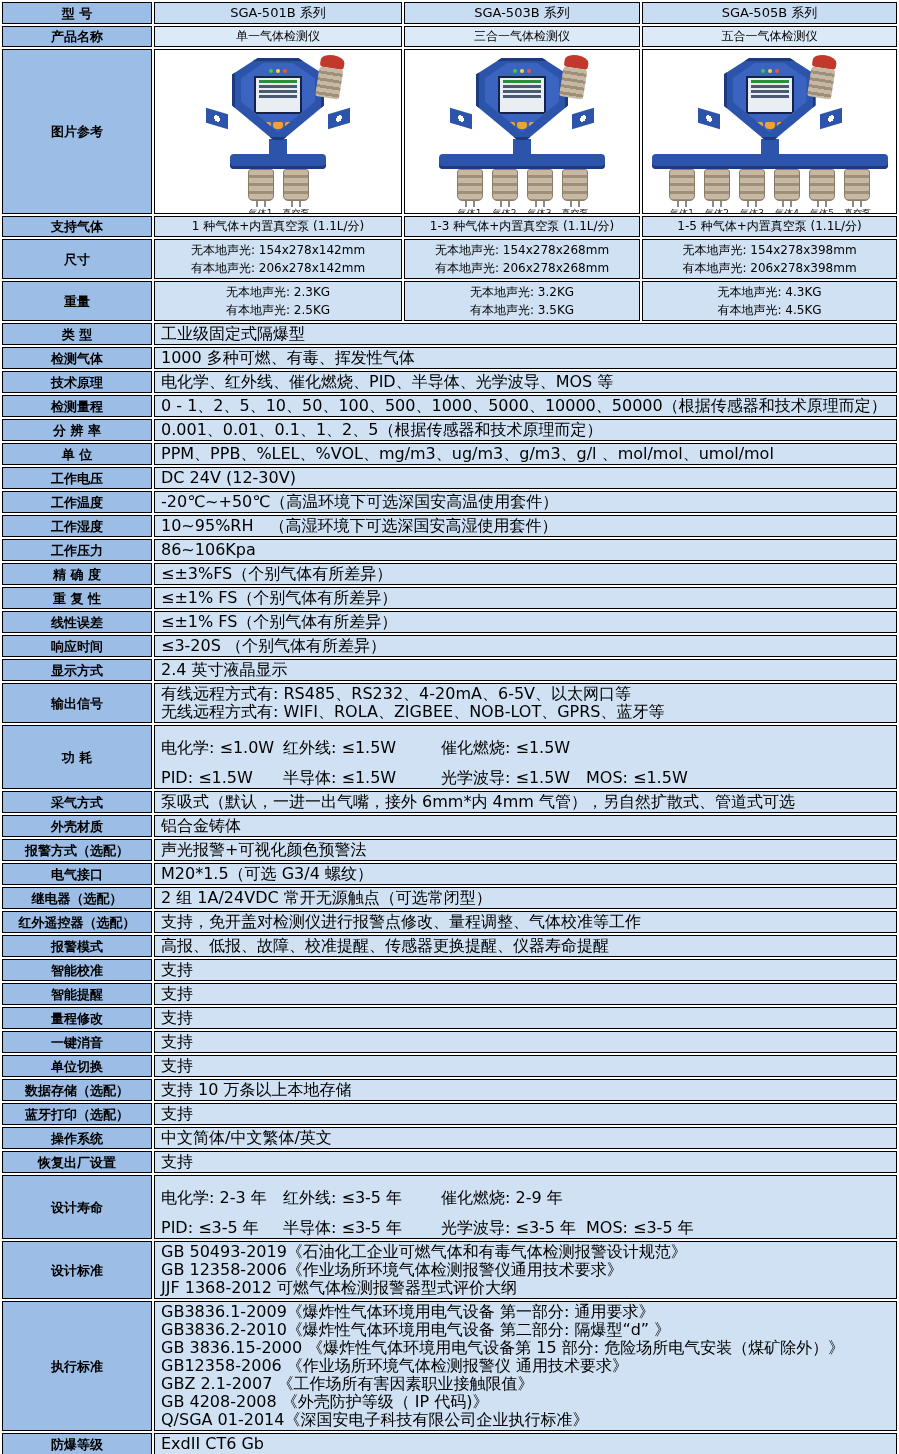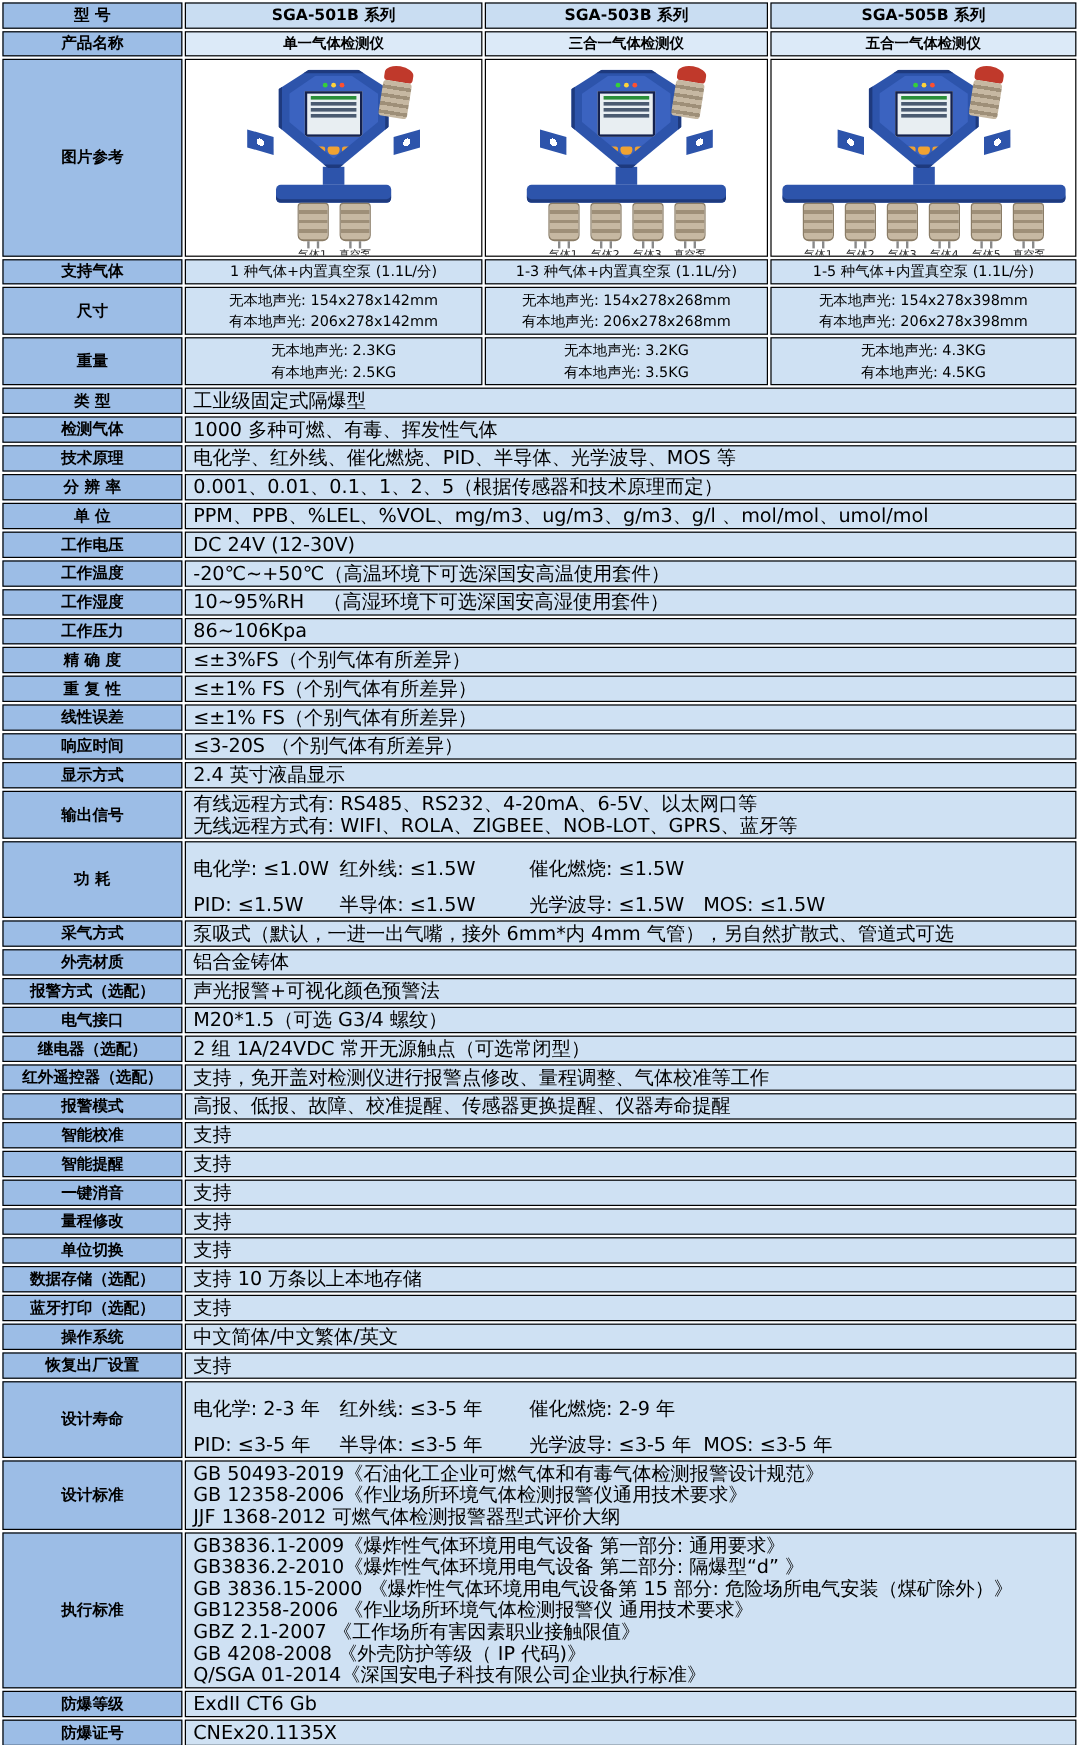--- a/index.html
+++ b/index.html
@@ -9,22 +9,22 @@
     --btn-orange:#f0a232;
   }
   html,body{margin:0;padding:0;background:#ffffff;}
   body{width:899px;font-family:"DejaVu Sans","Liberation Sans",sans-serif;color:#000;}
   table{border-collapse:separate;border-spacing:2px;width:899px;table-layout:fixed;}
   td{border:1px solid var(--border);vertical-align:middle;overflow:hidden;}
   .lbl{background:var(--label-bg);font-weight:bold;text-align:center;font-size:13px;padding:0 2px;line-height:15px;margin-left:12px;}
   .val{background:var(--cell-bg);font-size:16px;text-align:left;padding:1px 6px;}
   .cval{background:var(--cell-bg);font-size:12px;text-align:center;padding:1px 4px;}
   .vline{line-height:18px;white-space:nowrap;}
-  .hdr1{background:var(--hdr1-bg);font-weight:bold;font-size:13px;}
-  .hdr2{background:var(--hdr2-bg);font-weight:bold;}
+  .hdr1{background:var(--hdr1-bg);font-weight:normal;font-size:13px;}
+  .hdr2{background:var(--hdr2-bg);}
   .img-cell{background:#ffffff;vertical-align:bottom;padding:2px 0 3px 0;height:158px;}
   .seg{display:inline-block;}
   .seg:nth-child(1){width:122px;}
   .seg:nth-child(2){width:158px;}
   .seg:nth-child(3){width:145px;margin-top:12px;}
 
   
   .device{position:relative;height:152px;}
   .dev-head{position:relative;width:180px;margin:0 auto;height:82px;}
   .shield{position:absolute;left:50%;top:0;transform:translateX(-50%);width:92px;height:82px;
@@ -336,20 +336,26 @@
           <div class="vline">1000 多种可燃、有毒、挥发性气体</div>
         </td>
       </tr>
       <tr>
         <td class="lbl">技术原理</td>
         <td class="val" colspan="3">
           <div class="vline">电化学、红外线、催化燃烧、PID、半导体、光学波导、MOS 等</div>
         </td>
       </tr>
       <tr>
+        <td class="lbl">检测量程</td>
+        <td class="val" colspan="3">
+          <div class="vline">0 - 1、2、5、10、50、100、500、1000、5000、10000、50000（根据传感器和技术原理而定）</div>
+        </td>
+      </tr>
+      <tr>
         <td class="lbl">分 辨 率</td>
         <td class="val" colspan="3">
           <div class="vline">0.001、0.01、0.1、1、2、5（根据传感器和技术原理而定）</div>
         </td>
       </tr>
       <tr>
         <td class="lbl">单    位</td>
         <td class="val" colspan="3">
           <div class="vline">PPM、PPB、%LEL、%VOL、mg/m3、ug/m3、g/m3、g/l 、mol/mol、umol/mol</div>
         </td>
@@ -470,27 +476,27 @@
           <div class="vline">支持</div>
         </td>
       </tr>
       <tr>
         <td class="lbl">智能提醒</td>
         <td class="val" colspan="3">
           <div class="vline">支持</div>
         </td>
       </tr>
       <tr>
+        <td class="lbl">量程修改</td>
+        <td class="val" colspan="3">
+          <div class="vline">支持</div>
+        </td>
+      </tr>
+      <tr>
         <td class="lbl">一键消音</td>
-        <td class="val" colspan="3">
-          <div class="vline">支持</div>
-        </td>
-      </tr>
-      <tr>
-        <td class="lbl">量程修改</td>
         <td class="val" colspan="3">
           <div class="vline">支持</div>
         </td>
       </tr>
       <tr>
         <td class="lbl">单位切换</td>
         <td class="val" colspan="3">
           <div class="vline">支持</div>
         </td>
       </tr>

